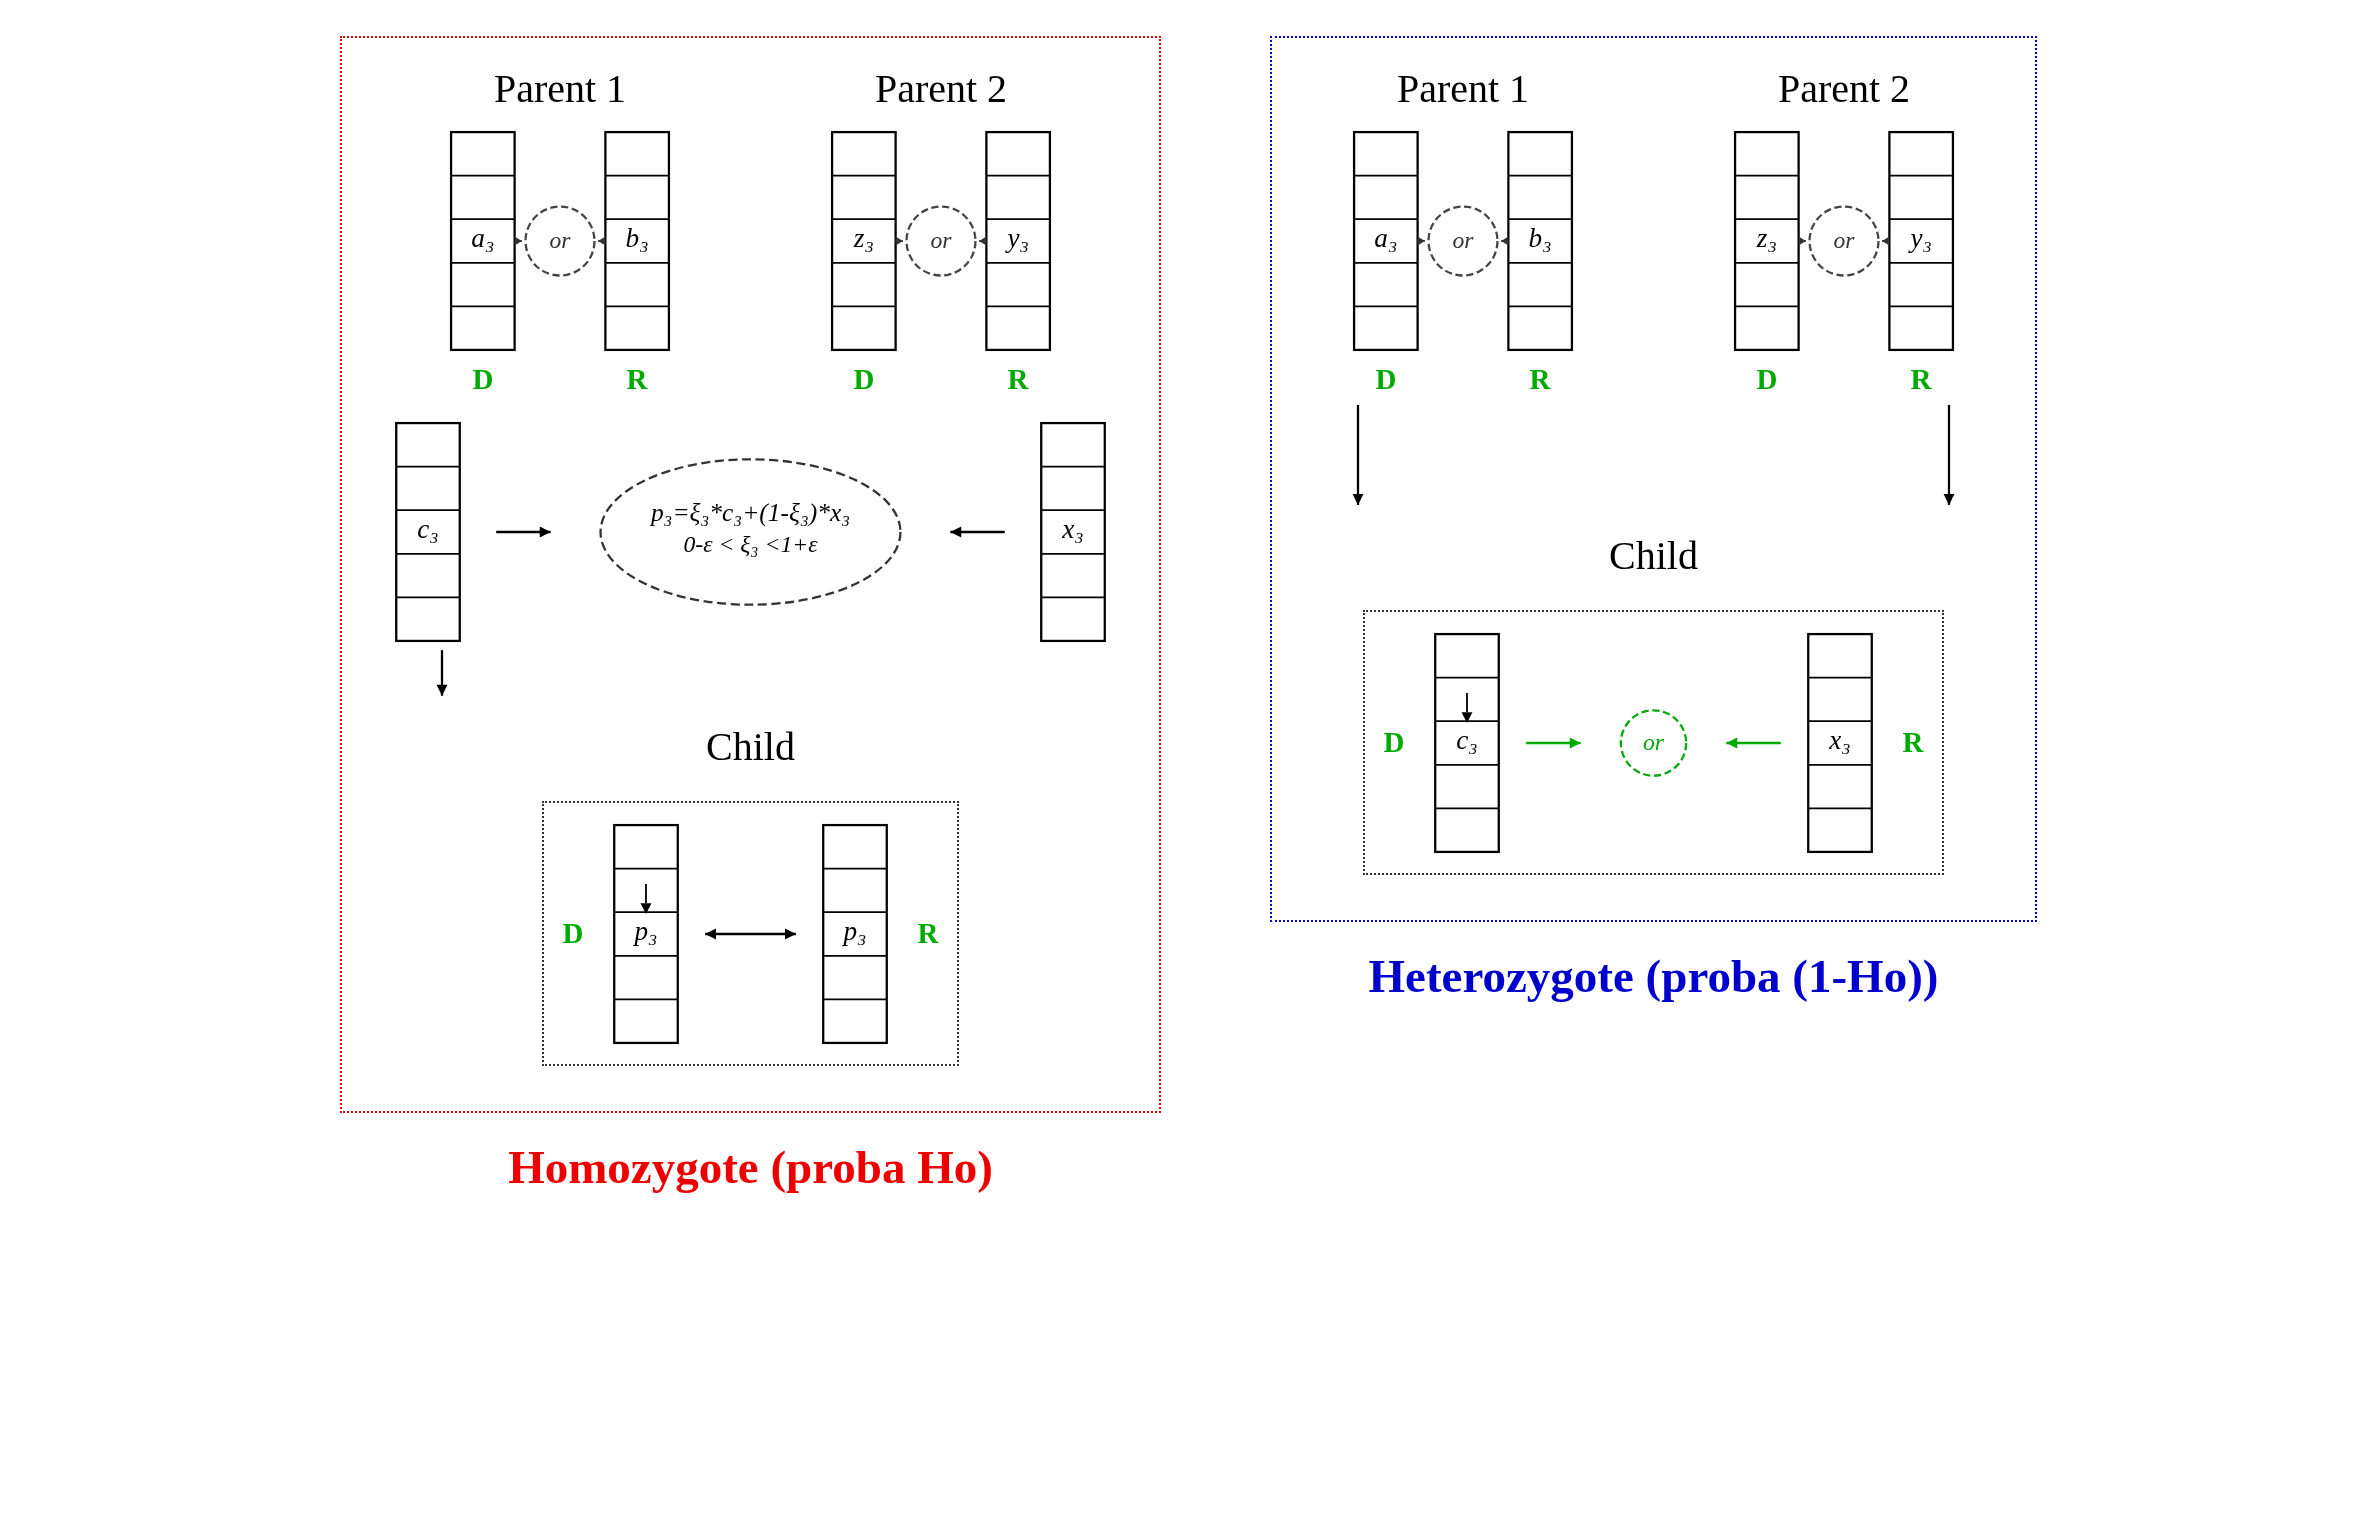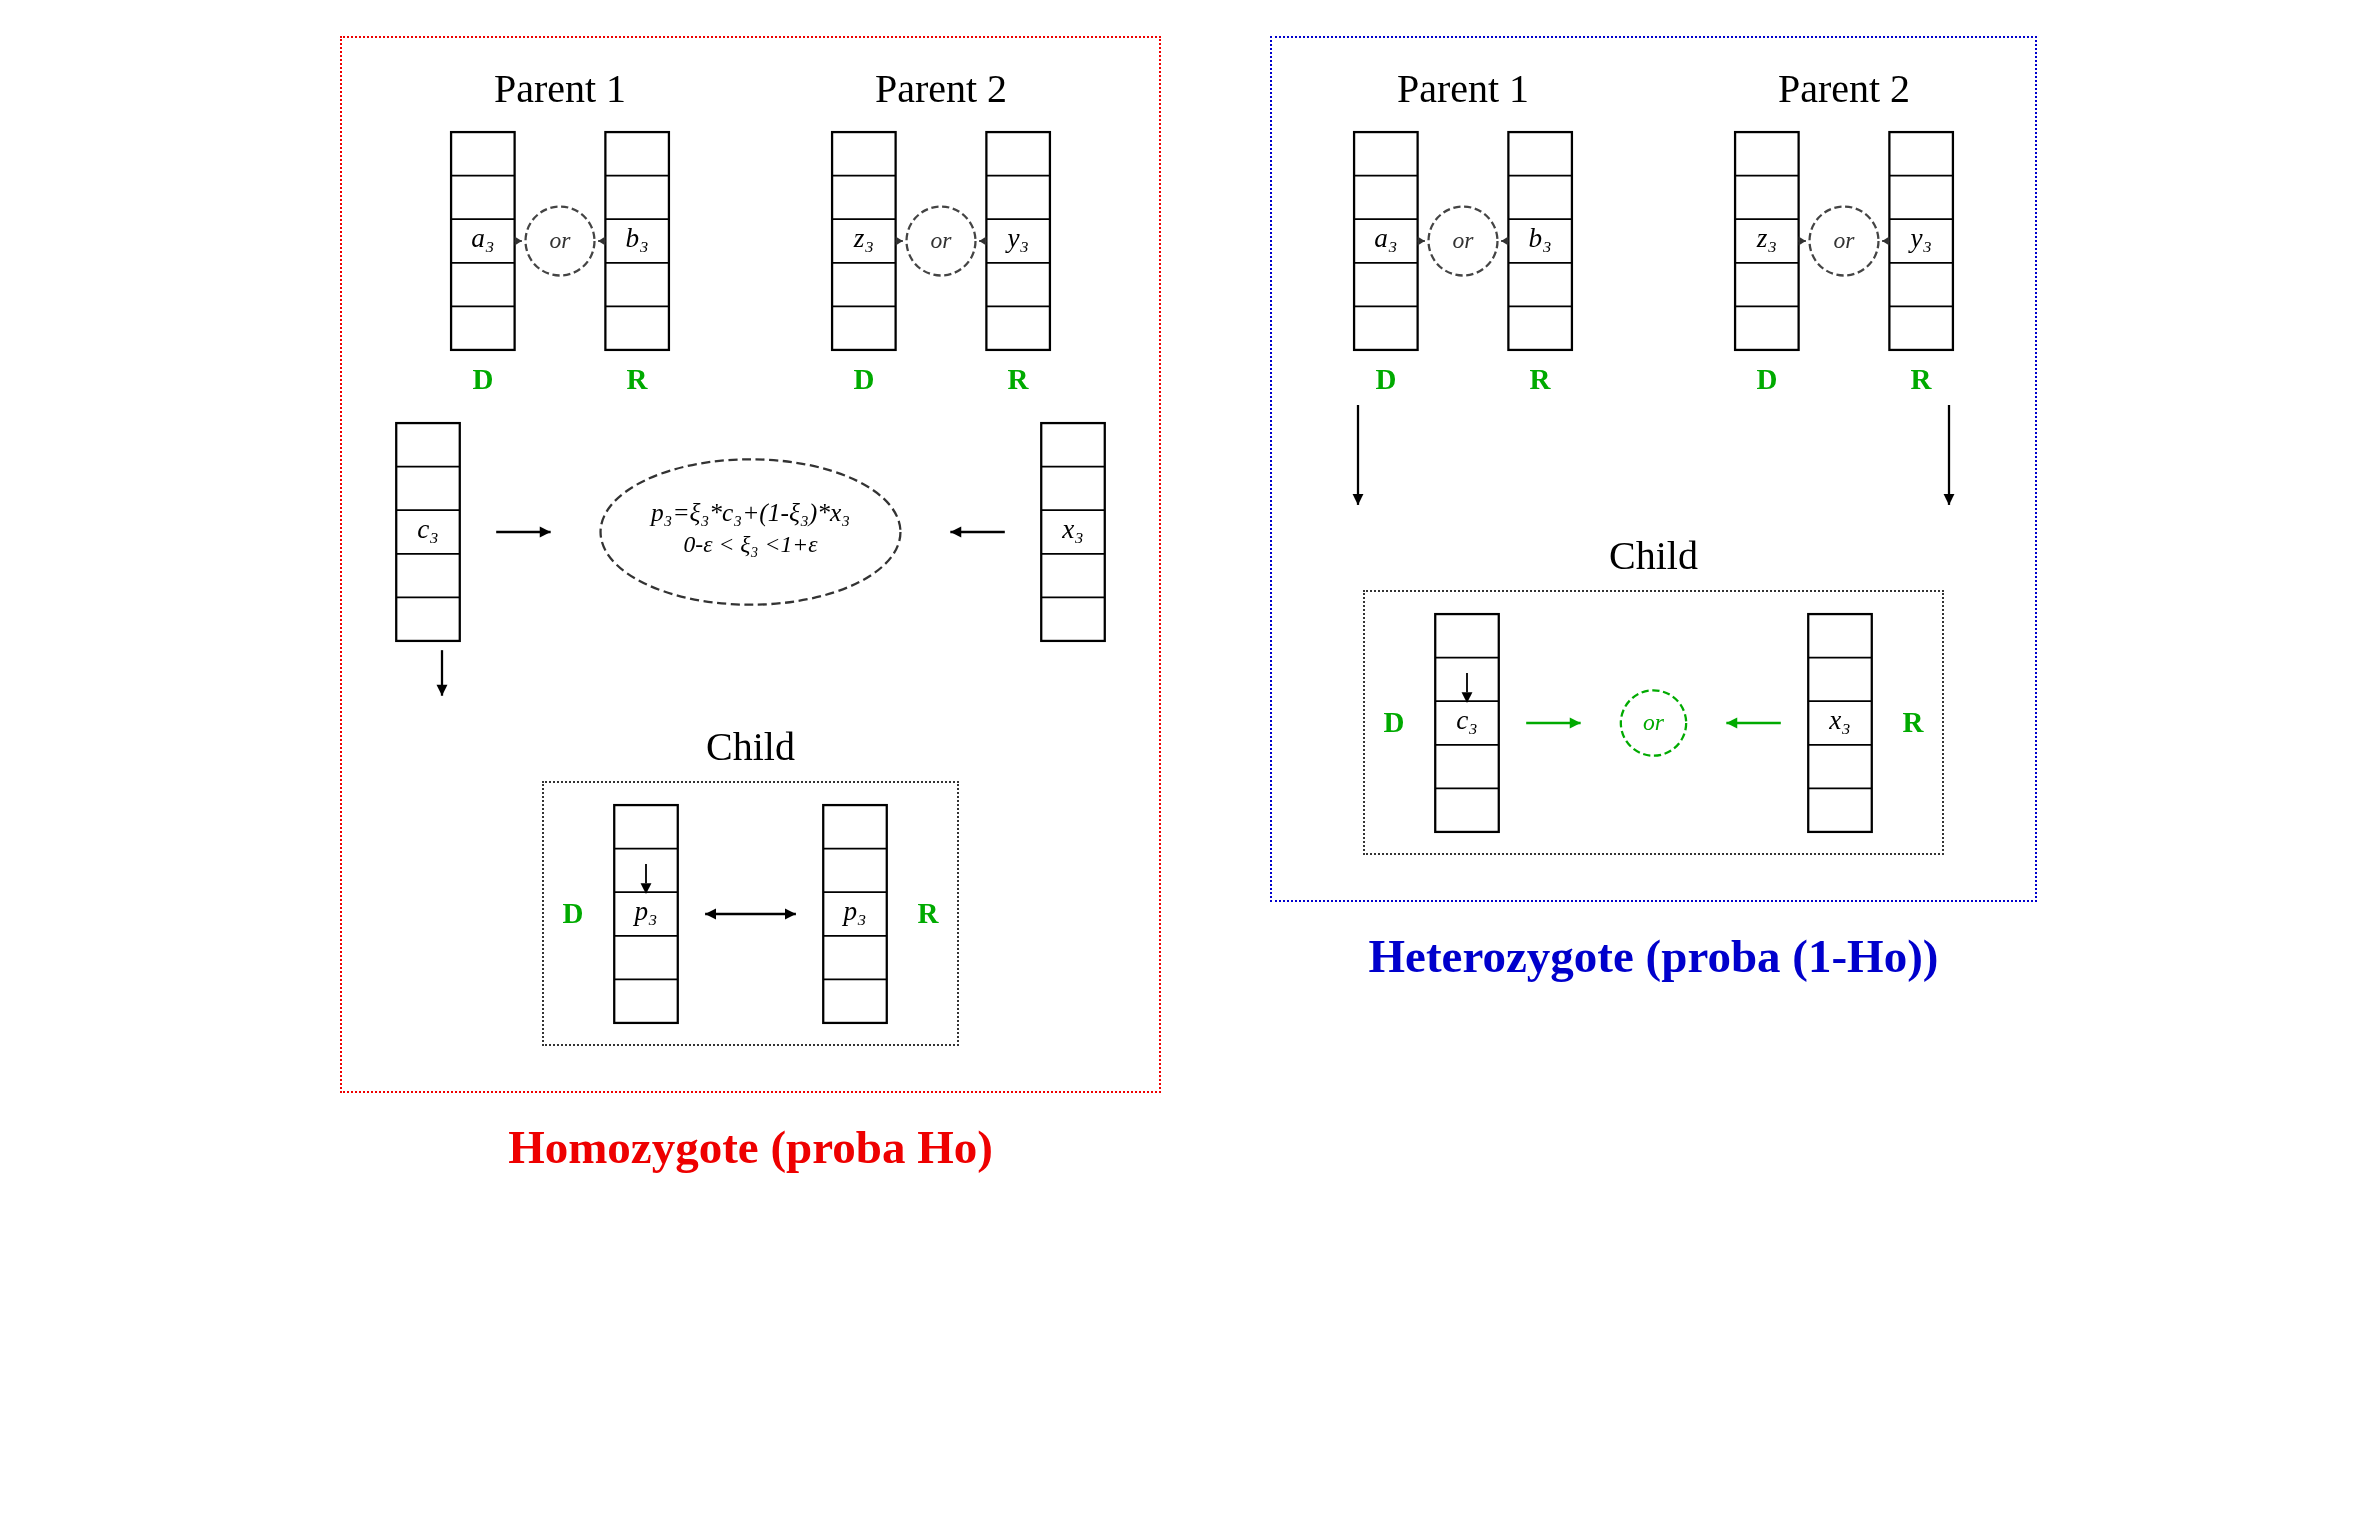--- a/index.html
+++ b/index.html
@@ -80,20 +80,21 @@
       margin-bottom: 11px;
       font-weight: normal;
     }
 
     
     .child-section {
       display: flex;
       flex-direction: column;
       align-items: center;
       margin-top: 18px;
+      gap: 20px;
     }
 
     .child-label {
       font-size: 40px;
       margin-bottom: 11px;
     }
 
     
     .half {
       display: flex;

